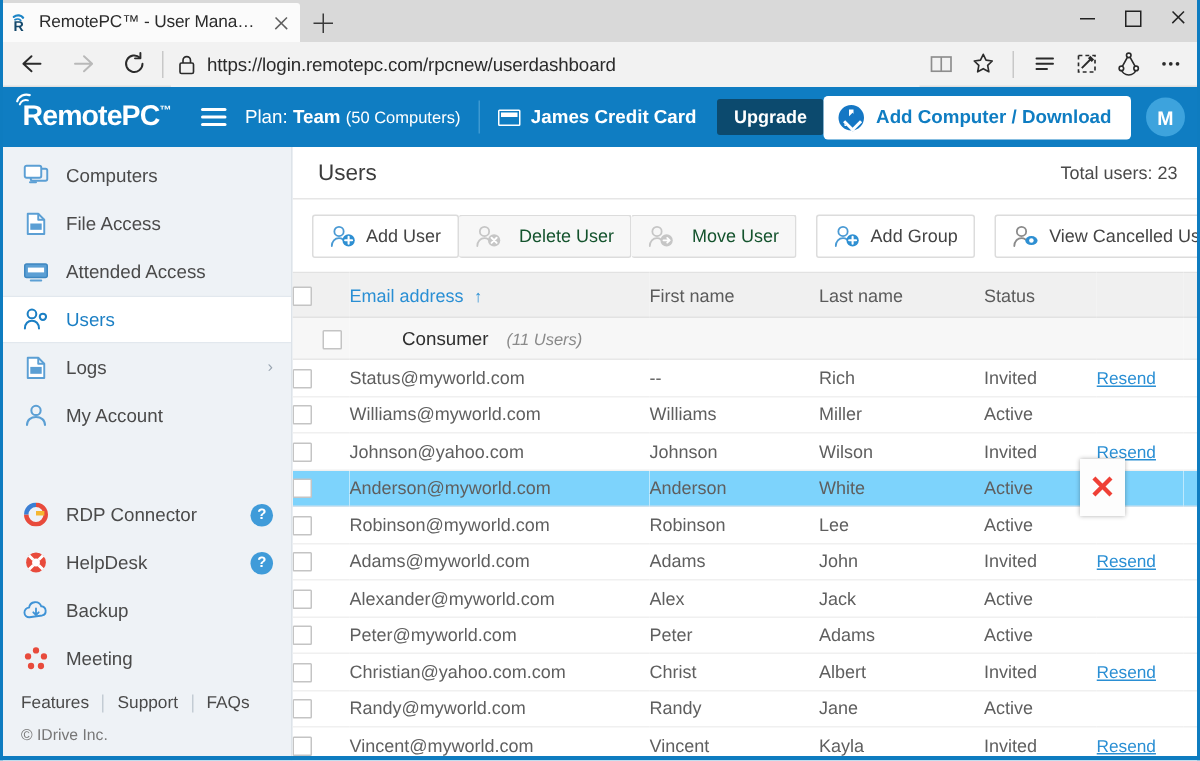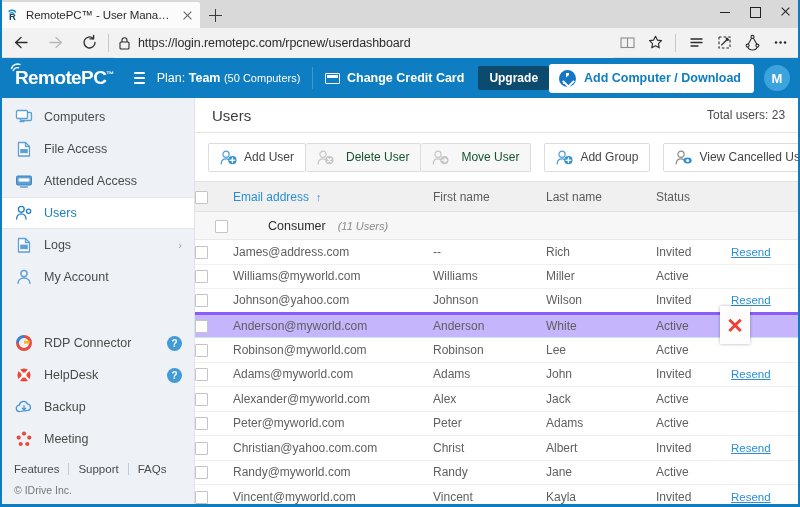--- a/index.html
+++ b/index.html
@@ -220,21 +220,21 @@
     background:#f7f7f7; height:28px; border-bottom:1px solid #e8e8e8; font-size:12.5px; color:#3c3c3c;
     padding:0;
   }
   .grpname { font-weight:normal; color:#2e2e2e;margin-left:28px; }
   .grpcount { font-style:italic; color:#8a8a8a; font-size:11px; margin-left:12px; }
 
   tr.datarow td {
     height:24.5px; border-bottom:1px solid #f0f0f0; font-size:12px; color:#5f5f5f;
     padding:0; vertical-align:middle; white-space:nowrap; overflow:hidden;
   }
-  tr.datarow.hover td { background:#c4b5fd; border-top:3px solid #8b5cf6; border-bottom:1px solid #cfe2ee;}
+  tr.datarow.hover td { background:#7dd3fc; border-top:1px solid #8b5cf6; border-bottom:1px solid #cfe2ee;}
   td.c-chk { padding-left:20px; }
   td.c-email { padding-left:7px; }
   td.c-first, td.c-last { padding-left:2px; }
   .status-active { color:#6a6a6a; }
   .status-invited { color:#e8945c; }
   .lnk { color:#2a8fd4; text-decoration:underline; font-size:11.5px; }
 
   
   .delchip {
     position:absolute; width:30px; height:38px; background:#fdfdfd;
@@ -365,21 +365,21 @@
           <span></span>
       </div>
       <div class="plan">
         <span>Plan:</span>
         <b>Team</b>
         <span class="count">(50 Computers)</span>
       </div>
       <div class="vsep"></div>
       <div class="ccard">
         <span class="cc-icon"></span>
-        <span>Change Credit Card</span>
+        <span>James Credit Card</span>
       </div>
       <div class="upgrade">Upgrade</div>
       <div class="spacer"></div>
       <div class="addcomp">
         <span class="dl-icon">
             <span class="dl-bar"></span>
           </span>
         <span>Add Computer / Download</span>
       </div>
       <div class="avatar">M</div>
@@ -614,21 +614,21 @@
               </tr>
             </thead>
             <tbody id="tbody">
                 <tr class="grouprow">
                   <td class="c-chk" style="padding-left:20px"><span class="chkbox"></span></td>
                   <td colspan="6" style="padding-left:7px"><span class="grpname">Consumer</span><span class="grpcount">(11 Users)</span></td>
                   <td style="text-align:center"></td>
                 </tr>
                 <tr class="datarow">
                   <td class="c-chk"><span class="chkbox"></span></td>
-                  <td class="c-email">James@address.com</td>
+                  <td class="c-email">Status@myworld.com</td>
                   <td class="c-first">--</td>
                   <td class="c-last">Rich</td>
                   <td class="status-invited">Invited</td>
                   <td><span class="lnk">Resend</span></td>
                   <td style=""></td>
                   <td></td>
                 </tr>
                 <tr class="datarow">
                   <td class="c-chk"><span class="chkbox"></span></td>
                   <td class="c-email">Williams@myworld.com</td>

